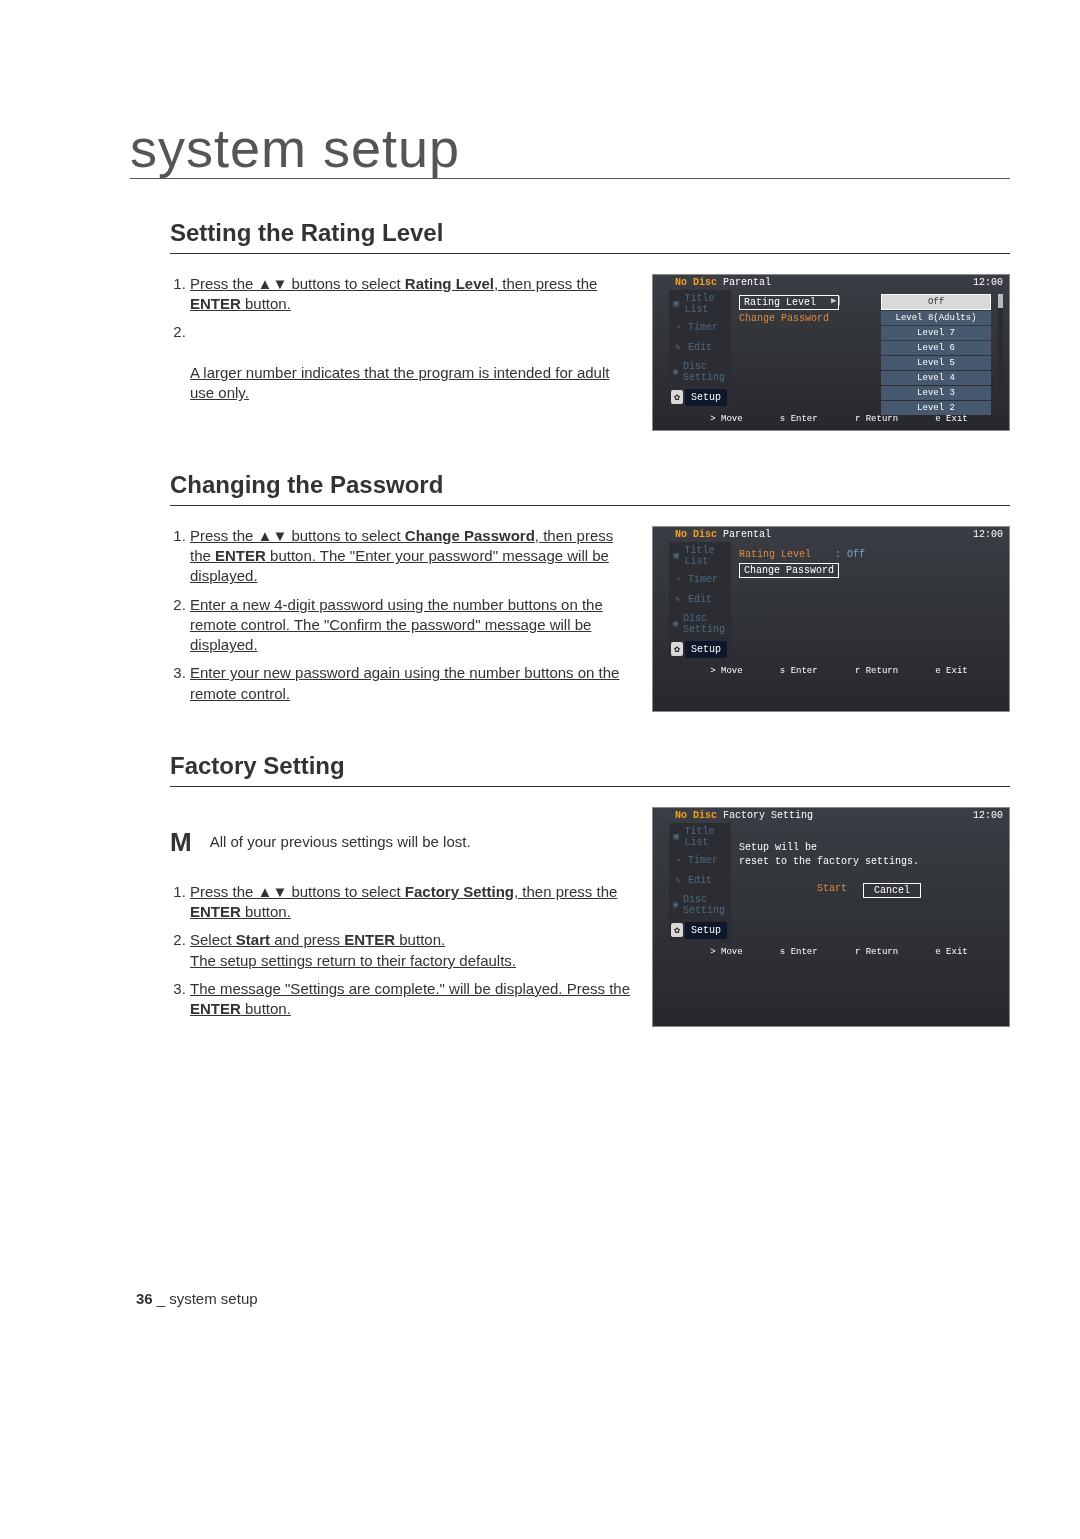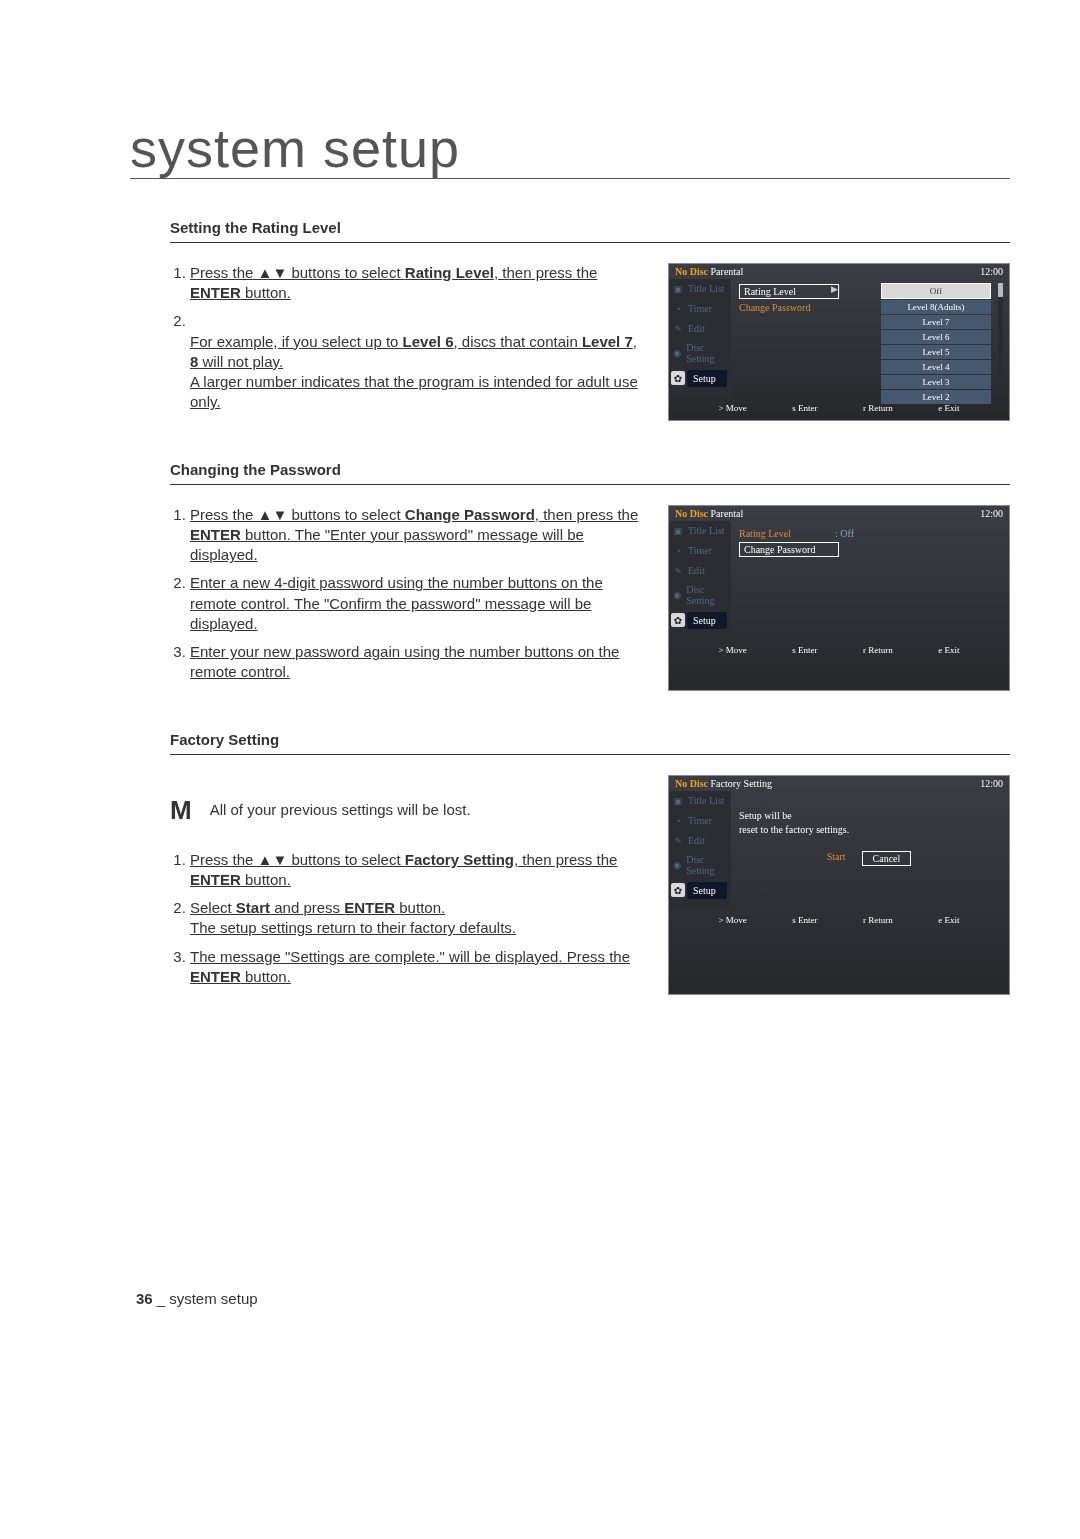--- a/index.html
+++ b/index.html
@@ -16,21 +16,21 @@
     font-size: 54px;
     font-weight: 200;
     letter-spacing: 1px;
     color: #555;
     margin: 130px 0 0 60px;
     border-bottom: 1.5px solid #555;
     padding-bottom: 10px;
     line-height: 0.7;
   }
   h2.section-heading {
-    font-size: 15px;
+    font-size: 24px;
     font-weight: bold;
     margin: 40px 0 6px 100px;
     color: #333;
   }
   .section-underline {
     border-top: 1.5px solid #333;
     margin: 0 0 20px 100px;
   }
   .content-row {
     display: flex;
@@ -60,26 +60,27 @@
     top: 1290px;
     font-size: 15px;
     color: #333;
   }
   .page-footer .pnum { font-weight: bold; margin-right: 4px; }
 
   
   .panel {
     width: 340px;
     font-size: 10px;
-    font-family: Liberation Serif, serif;
+    font-family: Liberation Mono, monospace;
     color: #ccc;
     background: linear-gradient(#3a3d43, #26282c);
     border: 1px solid #888;
     position: relative;
     flex: none;
+    padding-left: 16px;
   }
   .panel-header {
     display: flex;
     align-items: center;
     justify-content: space-between;
     padding: 2px 6px;
     color: #fff;
   }
   .panel-header .disc { color: #f0a020; font-weight: bold; }
   .panel-body {
@@ -127,21 +128,21 @@
 <div class="page-title">system setup</div>
 
 <h2 class="section-heading">Setting the Rating Level</h2>
 <div class="section-underline"></div>
 <div class="content-row">
   <div class="text-col">
     <ol class="steps">
       <li><span>Press the ▲▼ buttons to select <b>Rating Level</b>, then press the <b>ENTER</b> button.</span></li>
       <li>
         <br>
-        <span>For example, if you select up to <b>Level 6</b>, discs that contain <b>Level 7</b>, <b>8</b> will not play.</span><br>
+        <br>
         <span>A larger number indicates that the program is intended for adult use only.</span>
       </li>
     </ol>
   </div>
 
   <div class="panel">
     <div class="panel-header">
       <span><span class="disc">No Disc</span>
       <span>Parental</span></span>
       <span>12:00</span>

